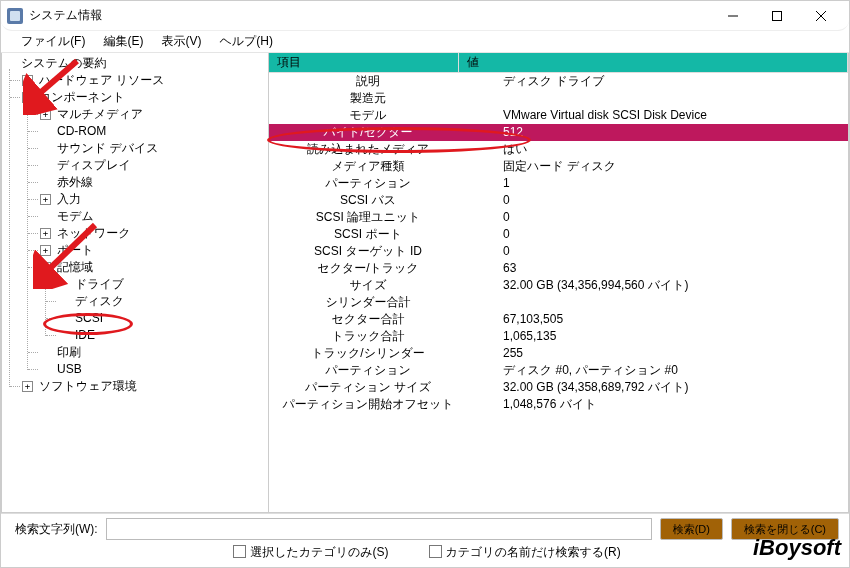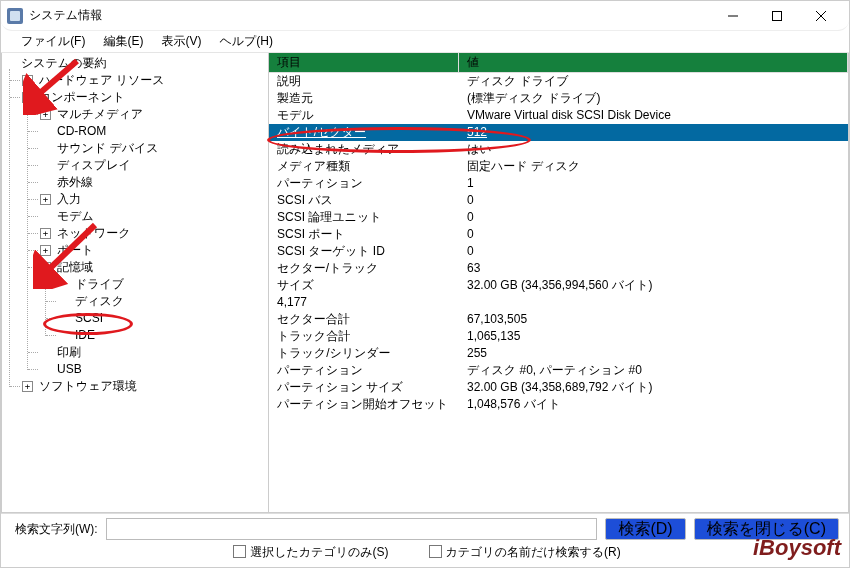--- a/index.html
+++ b/index.html
@@ -20,41 +20,41 @@
   .tree { position: relative; }
   .tree-node { white-space: nowrap; position: relative; }
   .tree-row { display: flex; align-items: center; height: 17px; line-height: 17px; position: relative; }
   .toggle { width: 11px; height: 11px; border: 1px solid #888; display: inline-flex; align-items: center; justify-content: center; font-size: 9px; line-height: 9px; margin-right: 4px; background: #fff; cursor: pointer; font-family: monospace; }
   .spacer-toggle { width: 11px; height: 11px; margin-right: 4px; display: inline-block; }
   .tree-label { padding: 0 2px; }
   .children { padding-left: 18px; position: relative; }
   .children::before { content: ""; position: absolute; left: 5px; top: -3px; bottom: 8px; border-left: 1px dotted #aaa; }
   .tree-row::before { content: ""; position: absolute; left: -12px; top: 8px; width: 10px; border-top: 1px dotted #aaa; }
   .tree > .tree-node > .tree-row::before { display: none; }
-  .header-row { display: flex; height: 20px; background: #15803d; border-bottom: 1px solid #ddd; }
+  .header-row { display: flex; height: 20px; background: #14b8a6; border-bottom: 1px solid #ddd; }
   .header-cell { padding: 2px 8px; border-right: 1px solid #ddd; font-size: 12px; display: flex; align-items: center; }
   .hd-item { width: 190px; }
   .hd-value { flex: 1; }
   .detail-body { flex: 1; overflow-y: auto; overflow-x: hidden; }
   .detail-row { display: flex; height: 17px; line-height: 17px; font-size: 12px; }
-  .detail-row .item { width: 190px; padding-left: 8px; }
-  .detail-row .value { flex: 1; padding-left: 8px; }
-  .detail-row.selected { background: #0369a1; color: #fff; text-decoration: underline; }
+  .detail-row .item { width: 190px; padding-left: 8px; text-align: center; }
+  .detail-row .value { flex: 1; padding-left: 8px; margin-left: 36px; }
+  .detail-row.selected { background: #be185d; color: #fff; }
   .detail-row.selected .item, .detail-row.selected .value { color: #fff; }
   .bottom-bar { height: 54px; border-top: 1px solid #ddd; padding: 4px 10px 2px 14px; display: flex; flex-direction: column; gap: 4px; }
   .search-row { display: flex; align-items: center; gap: 8px; }
   .search-label { font-size: 12px; }
   .search-input { flex: 1; height: 22px; border: 1px solid #bbb; background: #fff; padding: 0 4px; font-size: 12px; }
-  .btn { height: 22px; padding: 0 12px; border: 1px solid #bbb; background: #1d4ed8; font-size: 16px; border-radius: 2px; display: inline-flex; align-items: center; }
+  .btn { height: 22px; padding: 0 12px; border: 1px solid #bbb; background: #a16207; font-size: 11px; border-radius: 2px; display: inline-flex; align-items: center; }
   .check-row { display: flex; gap: 40px; align-items: center; justify-content: center; }
   .checkbox { width: 13px; height: 13px; border: 1px solid #777; margin-right: 4px; display: inline-block; vertical-align: -2px; }
   .annot { position: absolute; pointer-events: none; }
   .red-ellipse { border: 3px solid #e0191e; border-radius: 50%; position: absolute; pointer-events: none; }
   .red-arrow { position: absolute; pointer-events: none; }
-  .watermark { position: absolute; right: 8px; bottom: 6px; font-size: 22px; font-weight: 700; font-style: italic; color: #7f1d1d; pointer-events: none; }
+  .watermark { position: absolute; right: 8px; bottom: 6px; font-size: 22px; font-weight: 700; font-style: italic; color: #000000; pointer-events: none; }
 </style>
 </head>
 <body>
 
 <div class="window">
 
   <div class="titlebar">
     <div class="title-icon"></div>
     <div class="title-text">システム情報</div>
     <div class="win-controls">
@@ -222,21 +222,20 @@
         <div class="header-cell hd-item">項目</div>
         <div class="header-cell hd-value">値</div>
       </div>
       <div class="detail-body" id="detail-body">
           <div class="detail-row">
             <div class="item">説明</div>
             <div class="value">ディスク ドライブ</div>
           </div>
           <div class="detail-row">
             <div class="item">製造元</div>
-            <div class="value">(標準ディスク ドライブ)</div>
           </div>
           <div class="detail-row">
             <div class="item">モデル</div>
             <div class="value">VMware Virtual disk SCSI Disk Device</div>
           </div>
           <div class="detail-row selected">
             <div class="item">バイト/セクター</div>
             <div class="value">512</div>
           </div>
           <div class="detail-row">
@@ -269,21 +268,21 @@
           </div>
           <div class="detail-row">
             <div class="item">セクター/トラック</div>
             <div class="value">63</div>
           </div>
           <div class="detail-row">
             <div class="item">サイズ</div>
             <div class="value">32.00 GB (34,356,994,560 バイト)</div>
           </div>
           <div class="detail-row">
-            <div class="value">4,177</div>
+            <div class="item">シリンダー合計</div>
           </div>
           <div class="detail-row">
             <div class="item">セクター合計</div>
             <div class="value">67,103,505</div>
           </div>
           <div class="detail-row">
             <div class="item">トラック合計</div>
             <div class="value">1,065,135</div>
           </div>
           <div class="detail-row">

